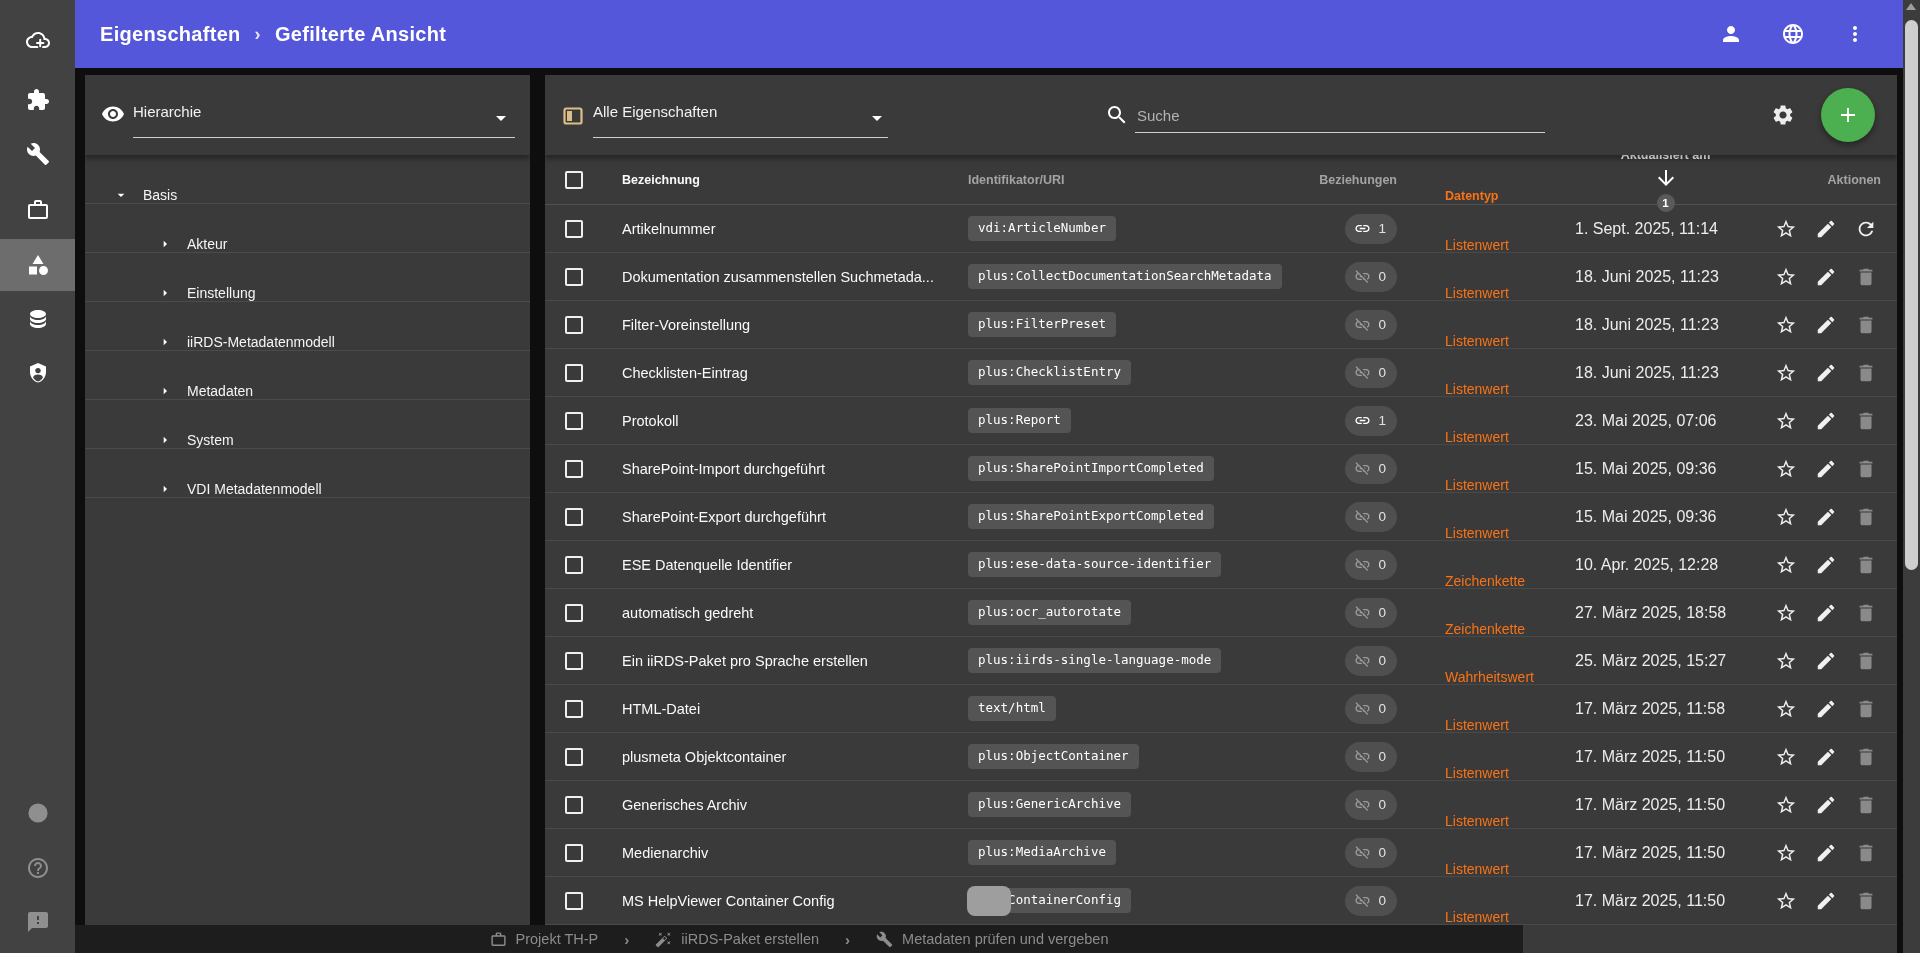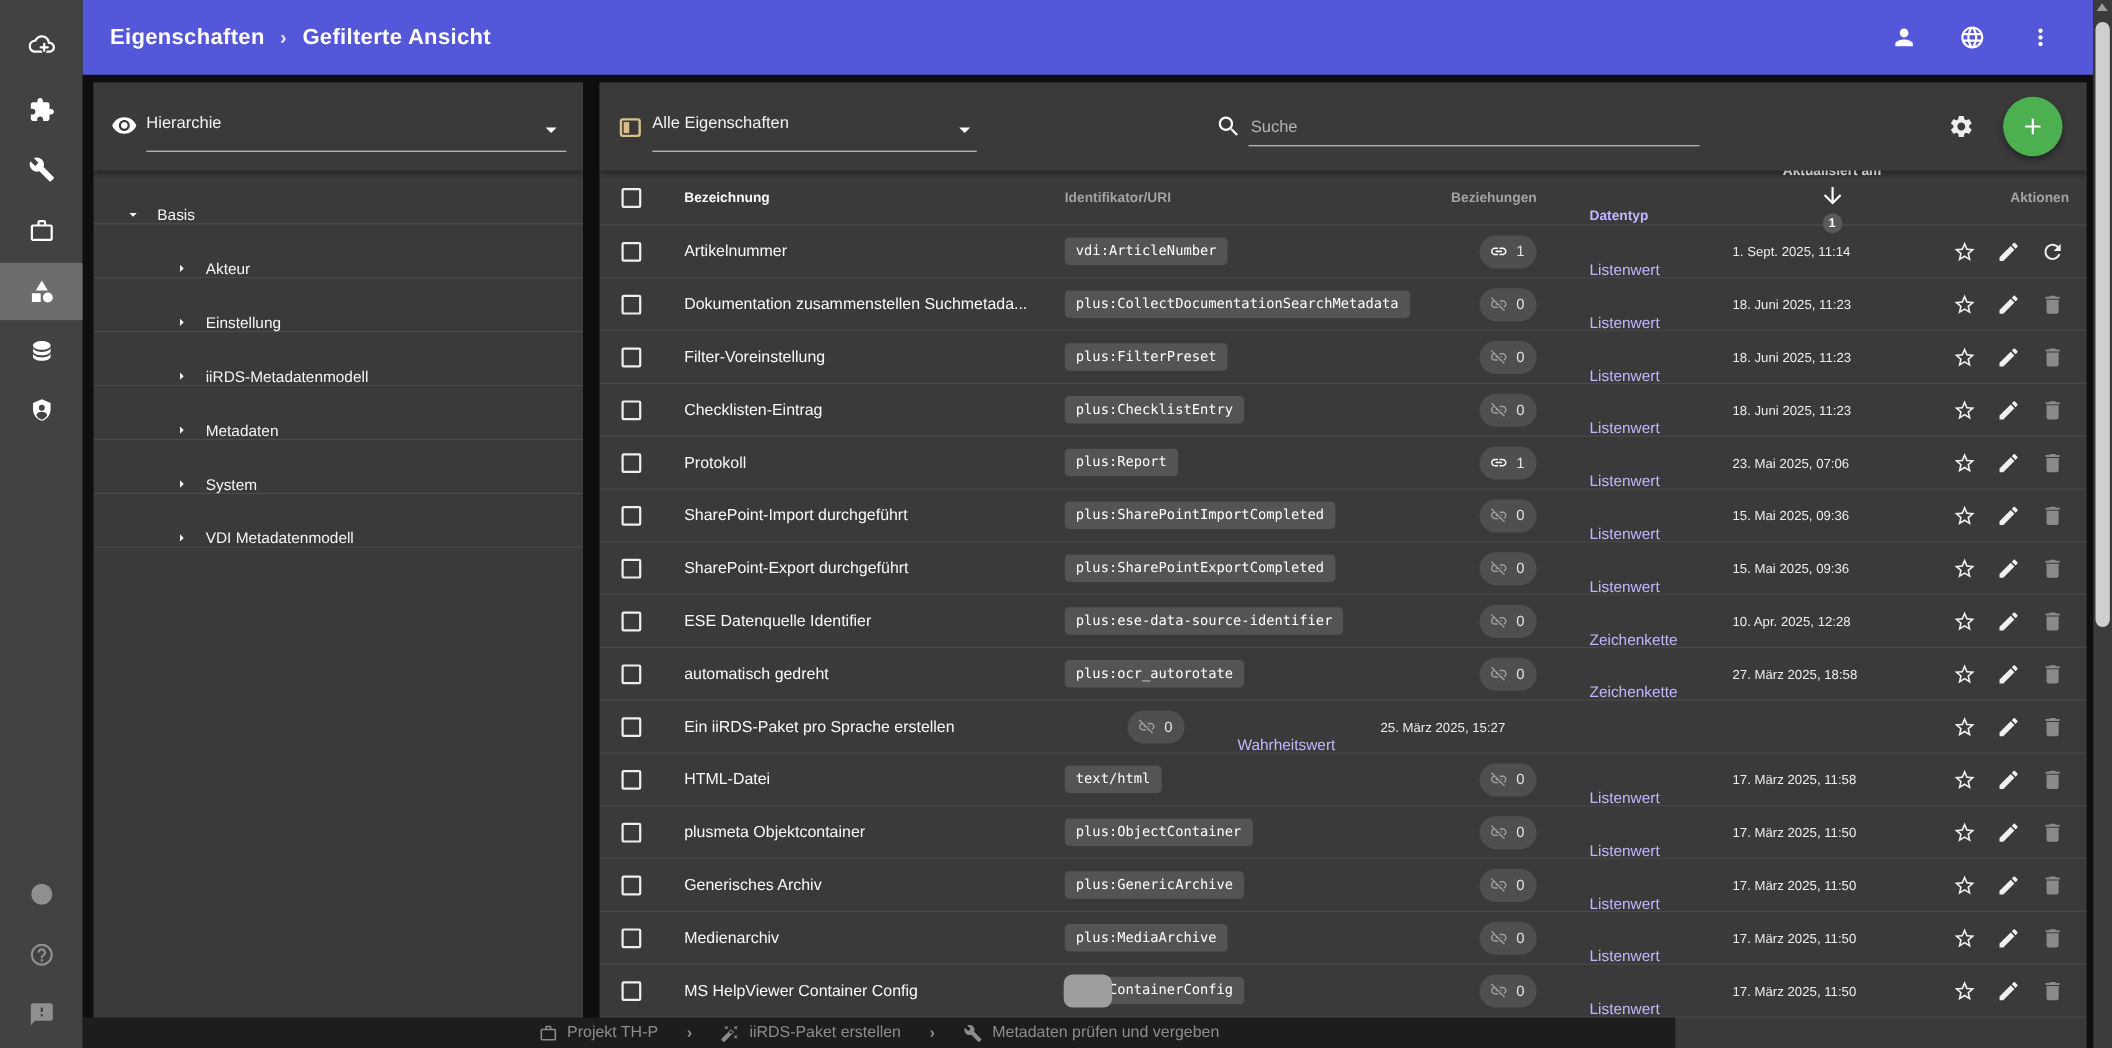--- a/index.html
+++ b/index.html
@@ -65,22 +65,22 @@
   .fab svg { width:28px; height:28px; fill:#fff; }
 
   
   .thead { height:50px; display:flex; align-items:center; border-bottom:1px solid rgba(255,255,255,.12);
            font-size:12.5px; font-weight:bold; color:#a3a3a3; }
   .trow { height:48px; display:flex; align-items:center; border-bottom:1px solid rgba(255,255,255,.08); }
   .col-check { width:77px; padding-left:20px; display:flex; align-items:center; }
   .col-name  { width:346px; font-size:14.5px; color:#fafafa; white-space:nowrap; overflow:hidden; }
   .col-uri   { width:320px; white-space:nowrap; }
   .col-rel   { width:109px; display:flex; justify-content:flex-end; white-space:nowrap; }
-  .col-type  { width:178px; padding-left:48px; font-size:14px; color:#c4b5fd;margin-top:32px; }
-  .col-date  { width:181px; font-size:12px; color:#ededed; white-space:nowrap; }
+  .col-type  { width:178px; padding-left:48px; font-size:14px; color:#f97316;margin-top:32px; }
+  .col-date  { width:181px; font-size:16px; color:#ededed; white-space:nowrap; }
   .col-act   { flex:1; display:flex; justify-content:flex-end; align-items:center; gap:10px; padding-right:16px; }
   .thead .col-date { color:#fff; font-size:12.5px; display:flex; align-items:center; gap:4px;flex-direction:column; }
   .thead .col-type, .thead .col-name, .thead .col-uri, .thead .col-rel, .thead .col-act { font-size:12.5px; }
 
   .checkbox { width:18px; height:18px; border:2px solid rgba(255,255,255,.92); border-radius:2px; background:transparent; cursor:pointer; }
 
   .chip { display:inline-block; background:#545454; color:#fff; border-radius:4px; padding:6px 10px;
           font-family:"DejaVu Sans Mono", monospace; font-size:12.5px; line-height:1; }
 
   .pill { display:inline-flex; align-items:center; gap:7px; background:#4f4f4f; border-radius:16px;
@@ -745,20 +745,21 @@
               </svg>
             </span>
           </button>
         </div>
       </div>
       <div class="trow">
         <div class="col-check">
           <span class="checkbox"></span>
         </div>
         <div class="col-name">Ein iiRDS-Paket pro Sprache erstellen</div>
+        <div class="col-uri"><span class="chip">plus:iirds-single-language-mode</span></div>
         <div class="col-rel">
           <span class="pill off">
             <span style="display:inline-flex">
               <svg viewBox="0 0 24 24" style="width: 17px; height: 17px;">
                 <path d="M17 7h-4v1.9h4c1.71 0 3.1 1.39 3.1 3.1 0 1.43-.98 2.63-2.31 2.98l1.46 1.46C20.88 15.61 22 13.95 22 12c0-2.76-2.24-5-5-5zm-1 4h-2.19l2 2H16v-2zM2 4.27l3.11 3.11C3.29 8.12 2 9.91 2 12c0 2.76 2.24 5 5 5h4v-1.9H7c-1.71 0-3.1-1.39-3.1-3.1 0-1.59 1.21-2.9 2.76-3.08L8.73 11H8v2h2.73L13 15.27V17h1.73l4.01 4L20 19.74 3.27 3 2 4.27z"></path>
               </svg>
             </span>
             <span class="cnt">0</span>
           </span>
         </div>

